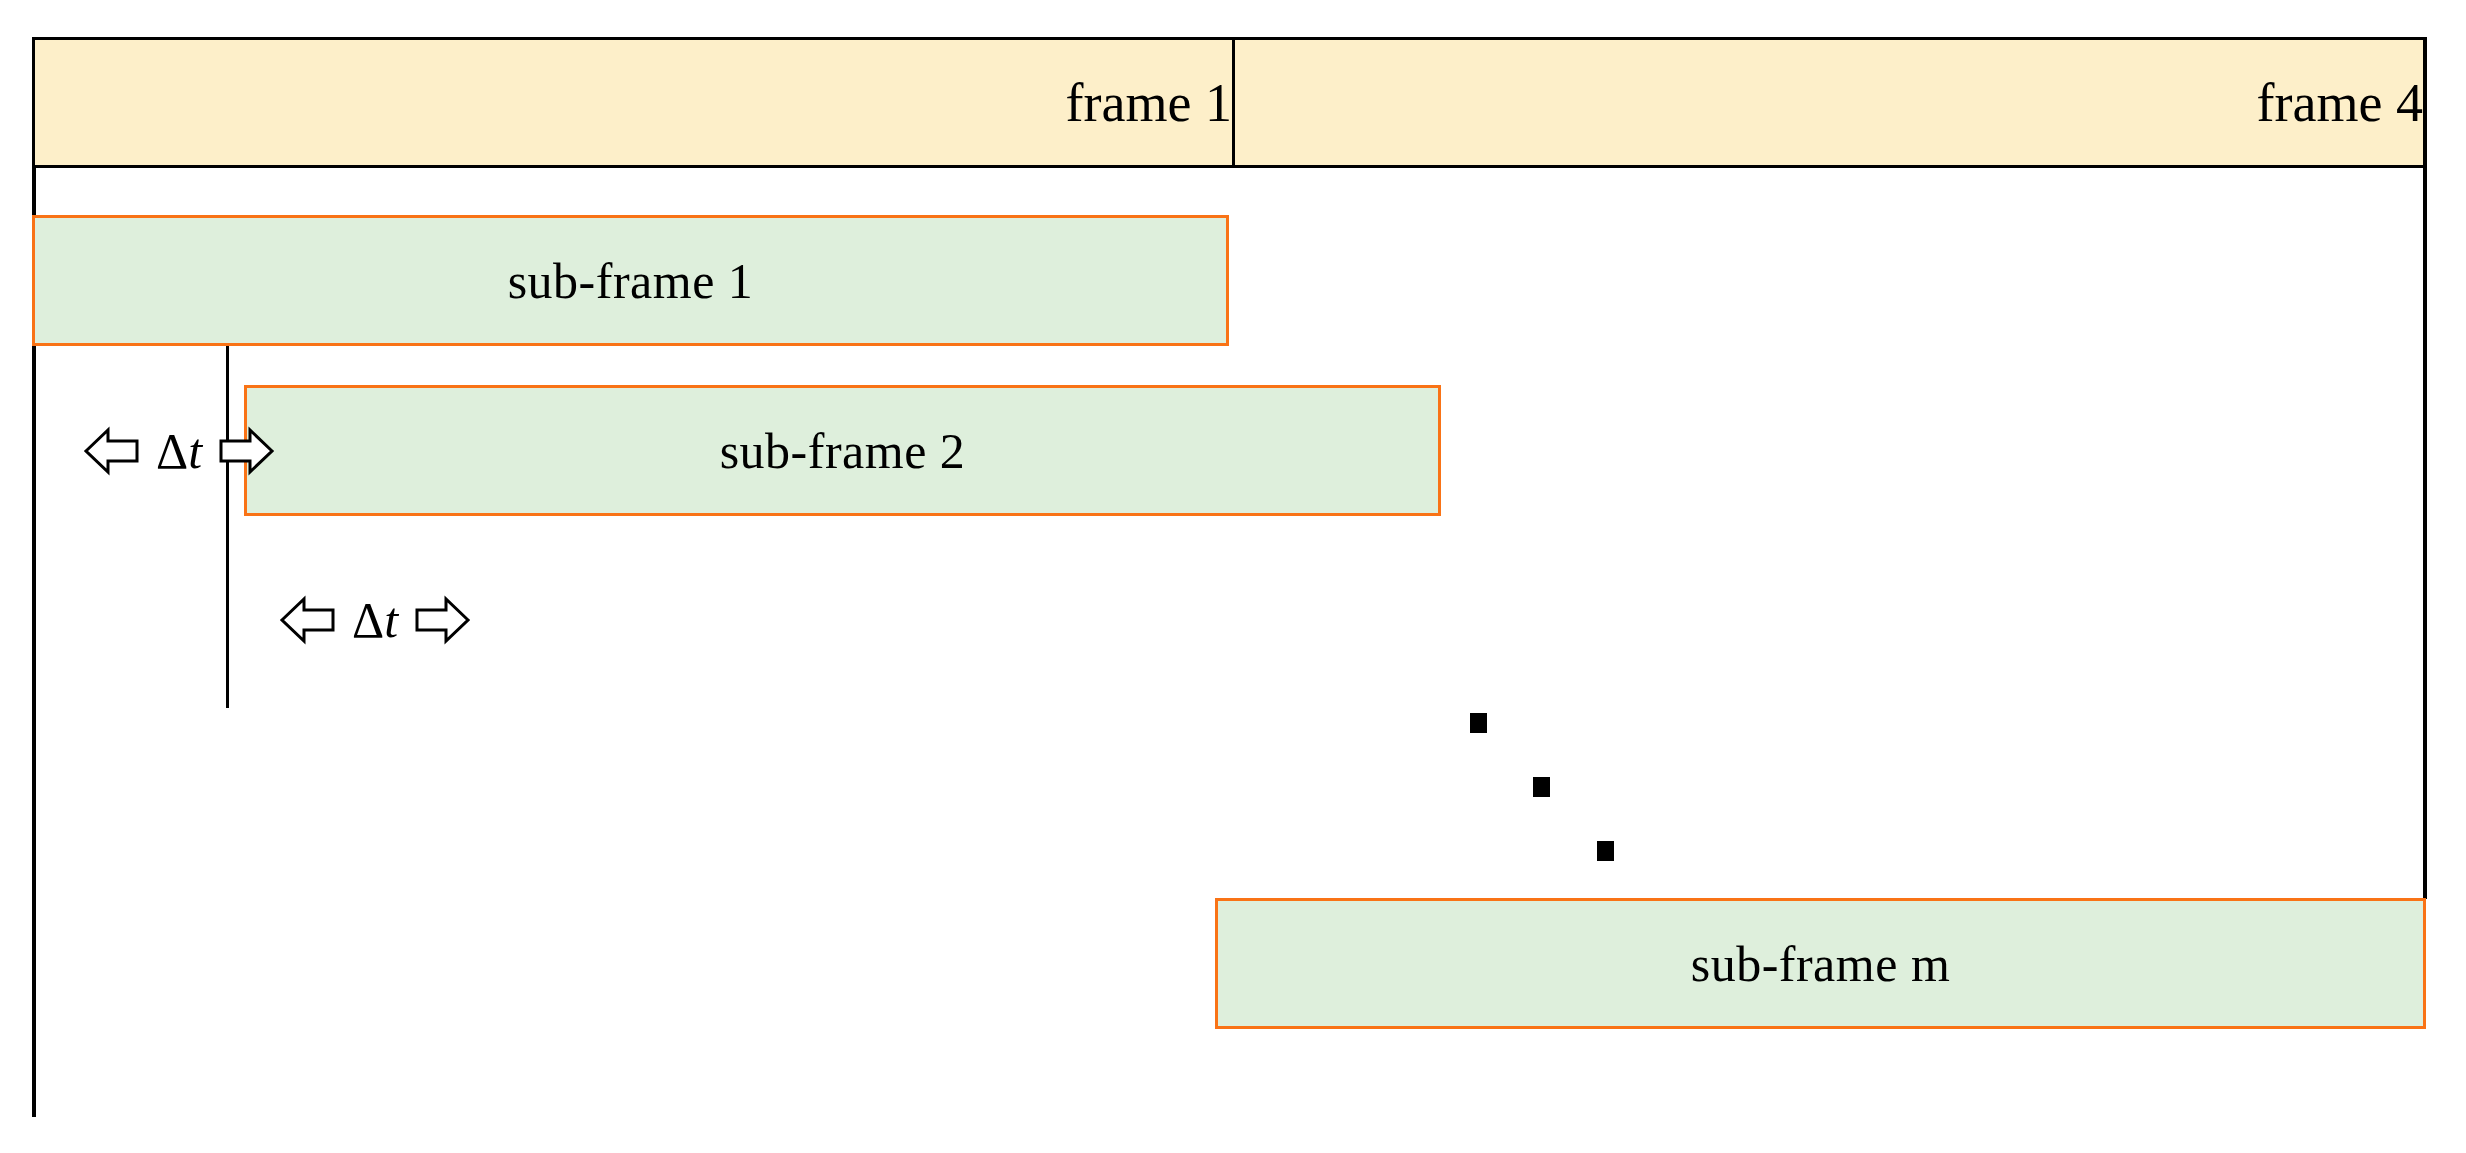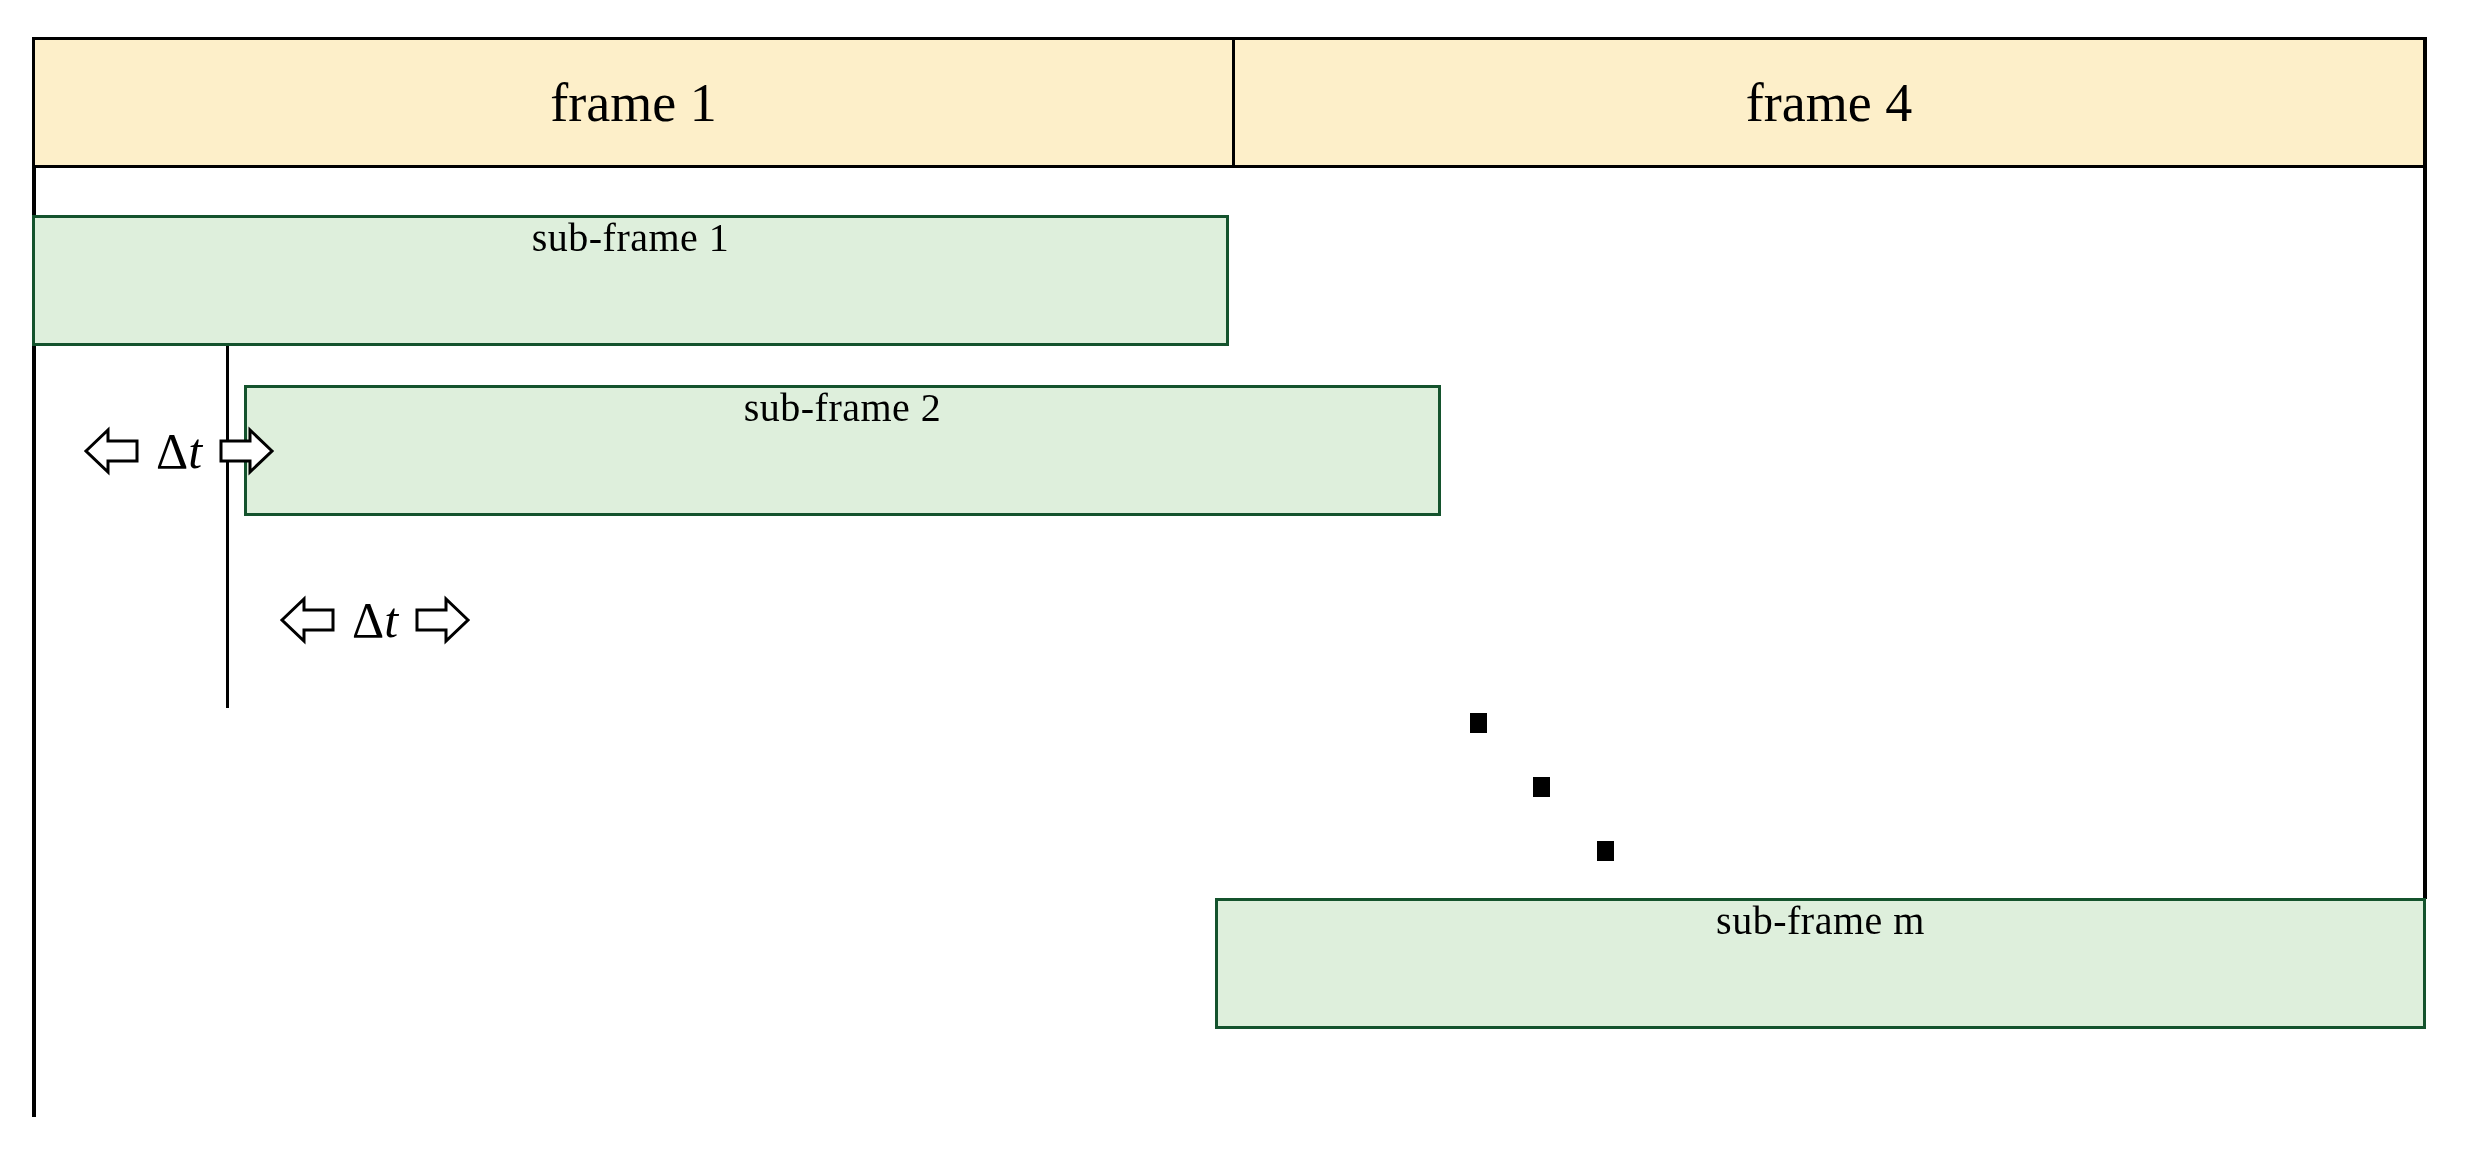--- a/index.html
+++ b/index.html
@@ -16,24 +16,25 @@
     width: 2466px;
     height: 1153px;
     background: #ffffff;
     overflow: hidden;
   }
 
   
   .block {
     position: absolute;
     box-sizing: border-box;
-    border: 3px solid #14532d;
+    border: 3px solid #f97316;
     display: flex;
+    align-items: center;
     justify-content: center;
-    font-size: 40px;
+    font-size: 50px;
     line-height: 1;
     letter-spacing: 0.5px;
     white-space: nowrap;
   }
 
   .frame-cell { background: #fdefc9; }
   .subframe   { background: #deefdc; }
 
   
   #header-row {
@@ -46,21 +47,21 @@
     box-sizing: border-box;
     border: 3px solid #000000;
     background: #fdefc9;
   }
   #header-row .frame-cell {
     position: relative;
     border: none;
     height: 100%;
     display: flex;
     align-items: center;
-    justify-content: center;
+    justify-content: flex-end;
     font-size: 54px;
     background: #fdefc9;
   }
   #frame-1-cell { width: 1197px; border-right: 3px solid #000000 !important; }
   #frame-2-cell { flex: 1; }
 
   
   #subframe-1 { left: 32px;   top: 215px; width: 1197px; height: 131px; }
   #subframe-2 { left: 244px;  top: 385px; width: 1197px; height: 131px; }
   #subframe-3 { left: 425px;  top: 553px; width: 1196px; height: 136px; }

